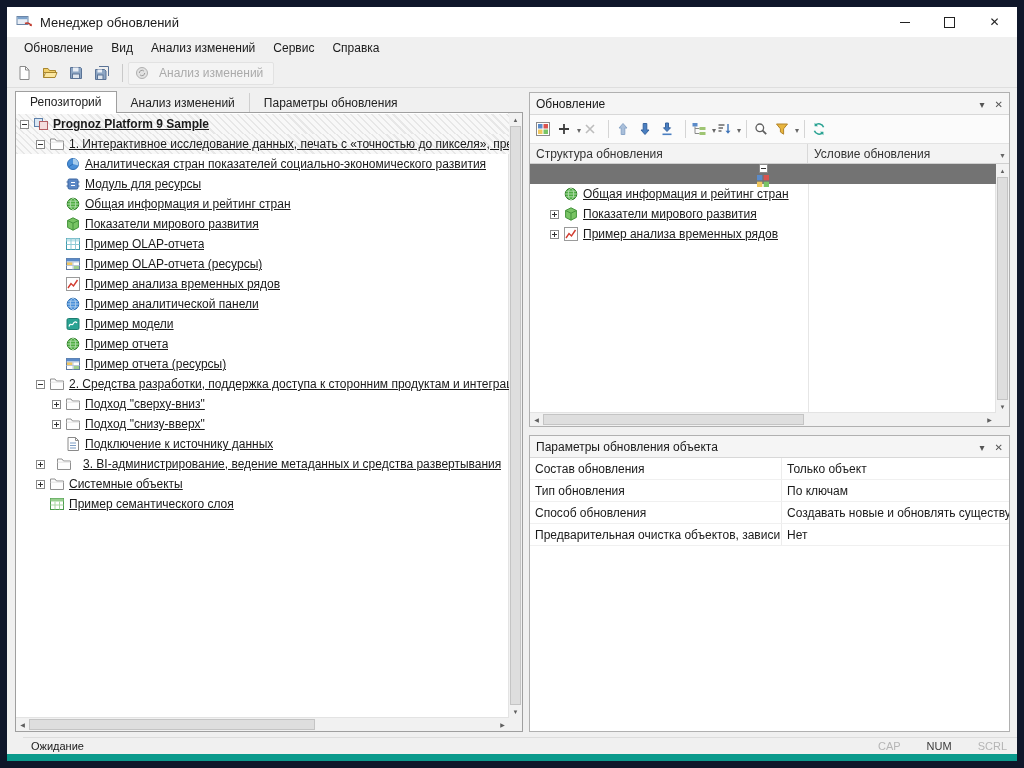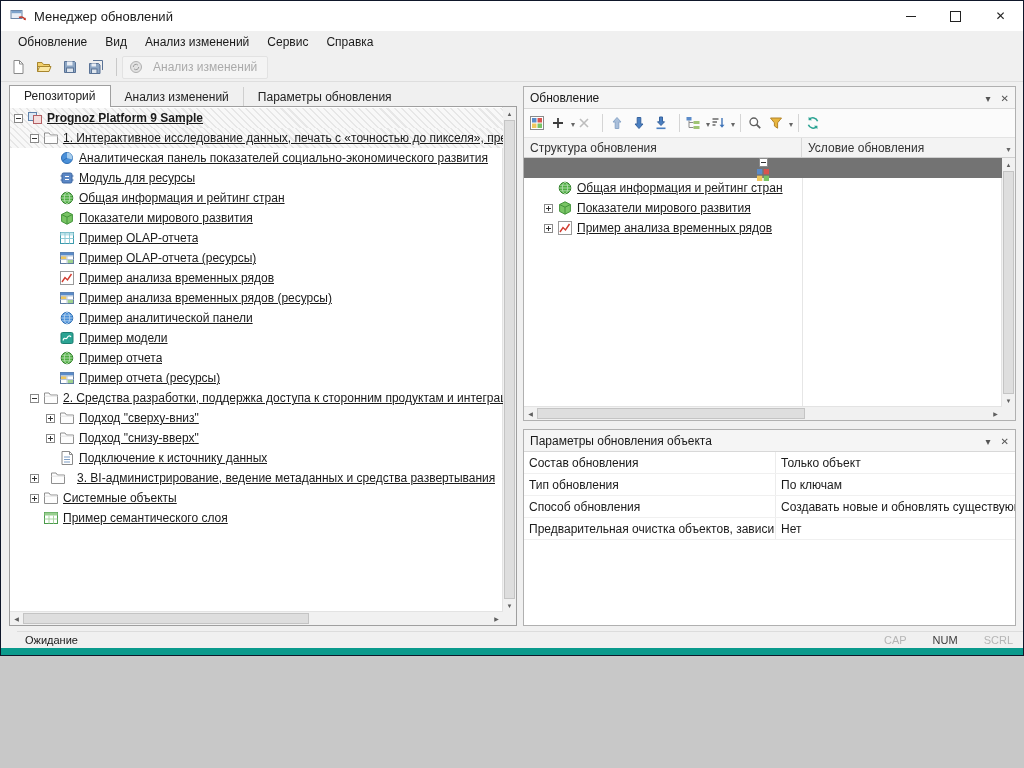--- a/index.html
+++ b/index.html
@@ -1,16 +1,16 @@
 <!DOCTYPE html>
 <html><head>
 <meta charset="utf-8">
 <style>
   html,body{margin:0;padding:0;background:#c8c8c8;}
-  .window{width:1024px;height:656px;box-sizing:border-box;border:1px solid #0f172a;
+  .window{width:1024px;height:768px;box-sizing:border-box;border:7px solid #0f172a;
     display:flex;flex-direction:column;background:#f0f0f0;overflow:hidden;
     font-family:"Liberation Sans",sans-serif;font-size:12px;color:#1a1a1a;}
 
   
   .titlebar{height:30px;background:#fff;display:flex;align-items:center;flex:none;}
   .app-icon{margin:0 7px 0 9px;display:inline-flex;}
   .title{font-size:13px;}
   .win-controls{margin-left:auto;display:flex;height:100%;}
   .win-btn{width:45px;display:flex;align-items:center;justify-content:center;color:#222;}
   .min-glyph{width:10px;height:1px;background:#222;}
@@ -223,21 +223,21 @@
             </div>
             <div class="trow" style="padding-left: 36px;">
               <span class="expsp"></span>
               <span class="ico">
                 <svg width="16" height="16" viewBox="0 0 16 16">
                   <circle cx="8" cy="8" r="5.5" fill="#4a90d9" stroke="#2d6db3"></circle>
                   <path d="M8 8V2.5A5.5 5.5 0 0 1 13.3 9.5z" fill="#a8cdec"></path>
                   <path d="M8 8l-4.6 3" stroke="#2d6db3"></path>
                 </svg>
               </span>
-              <span class="lbl">Аналитическая панель показателей социально-экономического развития</span>
+              <span class="lbl">Аналитическая стран показателей социально-экономического развития</span>
             </div>
             <div class="trow" style="padding-left: 36px;">
               <span class="expsp"></span>
               <span class="ico">
                 <svg width="16" height="16" viewBox="0 0 16 16">
                   <path d="M1.5 6h2M1.5 10h2M12.5 6h2M12.5 10h2" stroke="#3a64a0"></path>
                   <rect x="3" y="3" width="10" height="10" rx="1.5" fill="#5b87c5" stroke="#3a64a0"></rect>
                   <path d="M6 6.5h4M6 9.5h4" stroke="#fff"></path>
                 </svg>
               </span>
@@ -290,33 +290,20 @@
             </div>
             <div class="trow" style="padding-left: 36px;">
               <span class="expsp"></span>
               <span class="ico">
                 <svg width="16" height="16" viewBox="0 0 16 16">
                   <rect x="1.5" y="1.5" width="13" height="13" fill="#fff" stroke="#9a9a9a"></rect>
                   <path d="M3 12l3-4.5L8.5 10l4-6" stroke="#d23b2f" stroke-width="1.4" fill="none"></path>
                 </svg>
               </span>
               <span class="lbl">Пример анализа временных рядов</span>
-            </div>
-            <div class="trow" style="padding-left: 36px;">
-              <span class="expsp"></span>
-              <span class="ico">
-                <svg width="16" height="16" viewBox="0 0 16 16">
-                  <rect x="1.5" y="2.5" width="13" height="11" fill="#fff" stroke="#5f7ba0"></rect>
-                  <rect x="1.5" y="2.5" width="13" height="3" fill="#5b8bc9"></rect>
-                  <rect x="2" y="6" width="5.5" height="3.5" fill="#f0c75e"></rect>
-                  <rect x="8.5" y="9.5" width="5.5" height="3.5" fill="#9ed08d"></rect>
-                  <path d="M1.5 6h13M1.5 9.5h13M8 5.5v8" stroke="#b9c6d8"></path>
-                </svg>
-              </span>
-              <span class="lbl">Пример анализа временных рядов (ресурсы)</span>
             </div>
             <div class="trow" style="padding-left: 36px;">
               <span class="expsp"></span>
               <span class="ico">
                 <svg width="16" height="16" viewBox="0 0 16 16">
                   <circle cx="8" cy="8" r="5.8" fill="#4a90d9" stroke="#2d6db3"></circle>
                   <ellipse cx="8" cy="8" rx="2.7" ry="5.8" fill="none" stroke="#bcd7f0" stroke-width="0.8"></ellipse>
                   <path d="M2.2 8h11.6M3.2 5.2h9.6M3.2 10.8h9.6" stroke="#bcd7f0" stroke-width="0.8" fill="none"></path>
                 </svg>
               </span>

